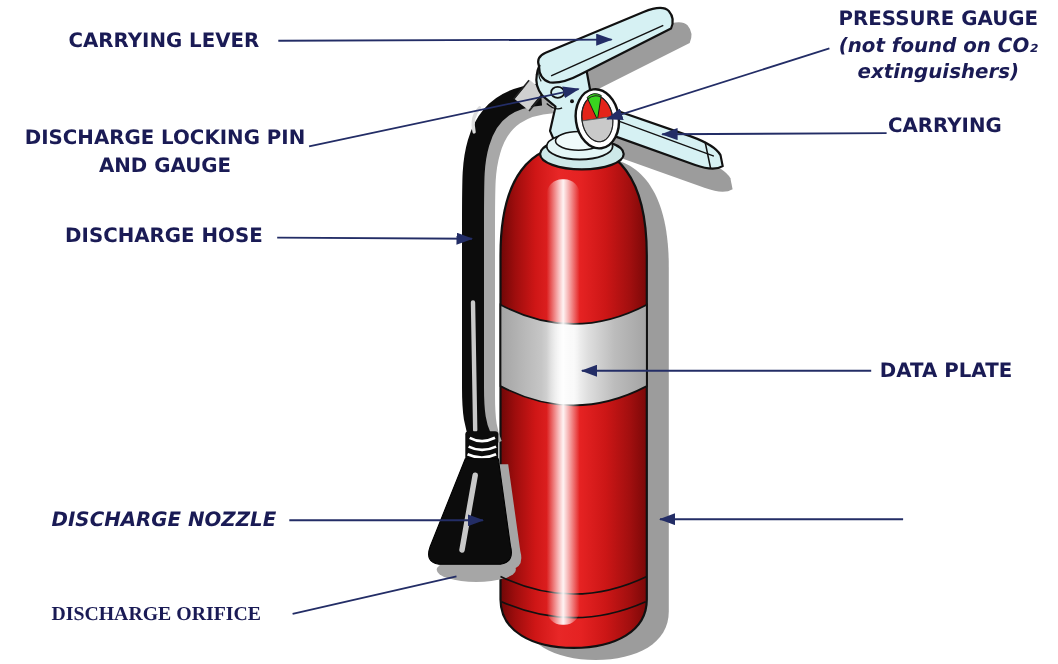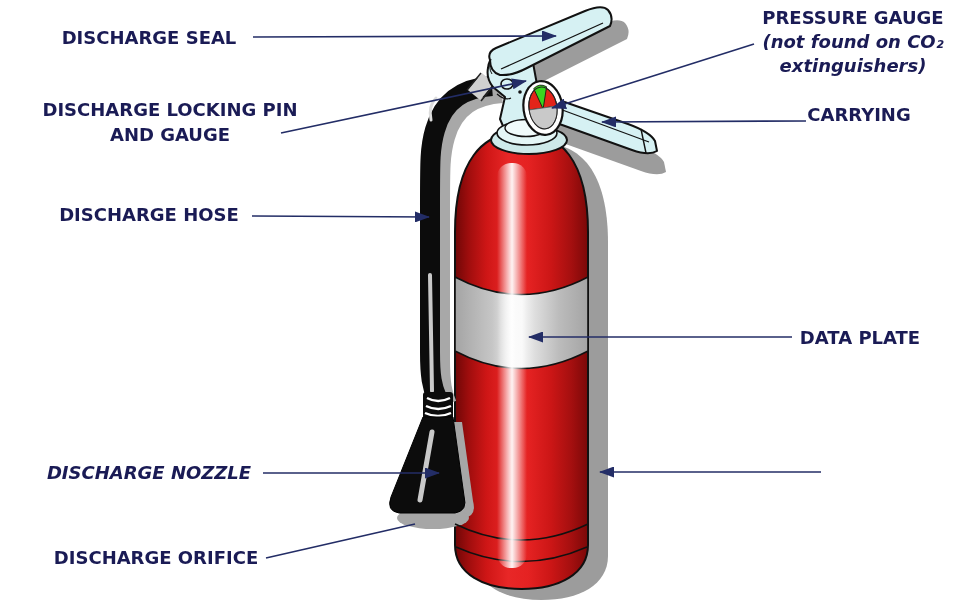--- a/index.html
+++ b/index.html
@@ -16,24 +16,24 @@
     font-weight:bold;
     font-size:18px;
     line-height:24px;
     color:#1a1b55;
     text-align:center;
   }
   .lbl span{display:block;}
   .it{font-style:italic;}
   
   #lbl-lever            {left:36px;  top:26px;  width:226px;}
-  #lbl-locking-pin      {left:17px;  top:97px; width:266px; line-height:25px;margin-left:20px;}
+  #lbl-locking-pin      {left:17px;  top:113px; width:266px; line-height:25px;}
   #lbl-hose             {left:37px;  top:203px; width:224px;}
   #lbl-nozzle           {left:31px;  top:461px; width:236px;font-style:italic;}
-  #lbl-orifice          {left:36px;  top:546px; width:240px;}
+  #lbl-orifice          {left:22px;  top:546px; width:240px;font-family:Liberation Serif, serif;}
   #lbl-pressure-gauge   {left:741px; top:6px;   width:224px;}
   #lbl-carrying-handle  {left:789px; top:103px; width:140px; line-height:23px;}
   #lbl-data-plate       {left:795px; top:326px; width:130px;}
   #lbl-body             {left:799px; top:461px; width:114px;}
 </style>
 </head>
 <body>
 
 <div id="canvas">
 
@@ -133,21 +133,21 @@
       <line x1="252" y1="216" x2="429" y2="217" marker-end="url(#ah)"></line>
       <line x1="263" y1="473" x2="439" y2="473" marker-end="url(#ah)"></line>
       <line x1="266" y1="558" x2="415" y2="524"></line>
       <line x1="754" y1="44" x2="552" y2="108" marker-end="url(#ah)"></line>
       <line x1="806" y1="121" x2="602" y2="122" marker-end="url(#ah)"></line>
       <line x1="792" y1="337" x2="529" y2="337" marker-end="url(#ah)"></line>
       <line x1="821" y1="472" x2="600" y2="472" marker-end="url(#ah)"></line>
     </g>
   </svg>
 
-  <div class="lbl" id="lbl-lever">DISCHARGE SEAL</div>
+  <div class="lbl" id="lbl-lever">CARRYING LEVER</div>
 
   <div class="lbl" id="lbl-locking-pin">
     <span>DISCHARGE LOCKING PIN</span>
     <span>AND GAUGE</span>
   </div>
 
   <div class="lbl" id="lbl-hose">DISCHARGE HOSE</div>
 
   <div class="lbl" id="lbl-nozzle">DISCHARGE NOZZLE</div>
 

